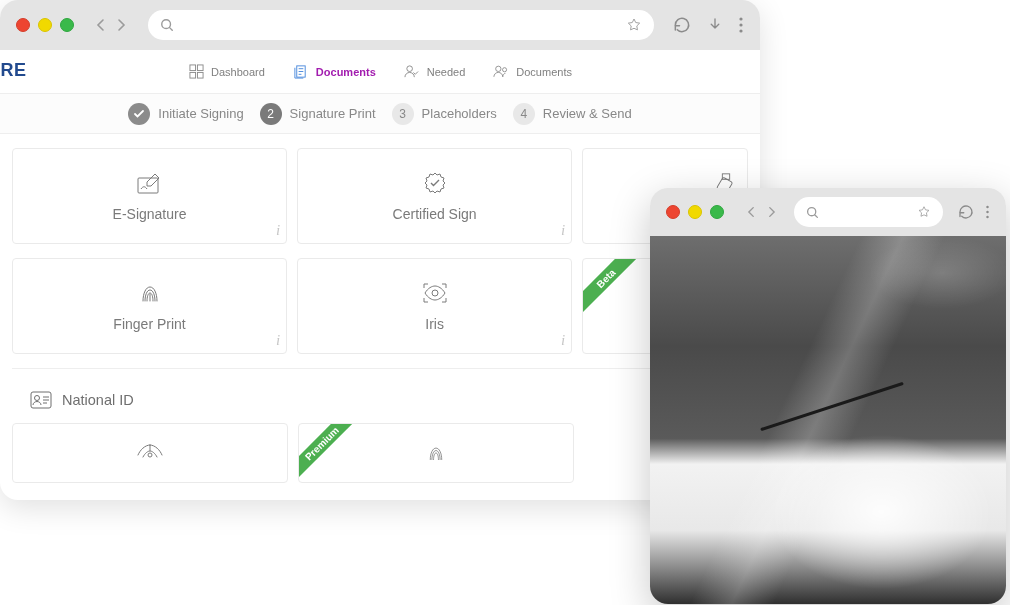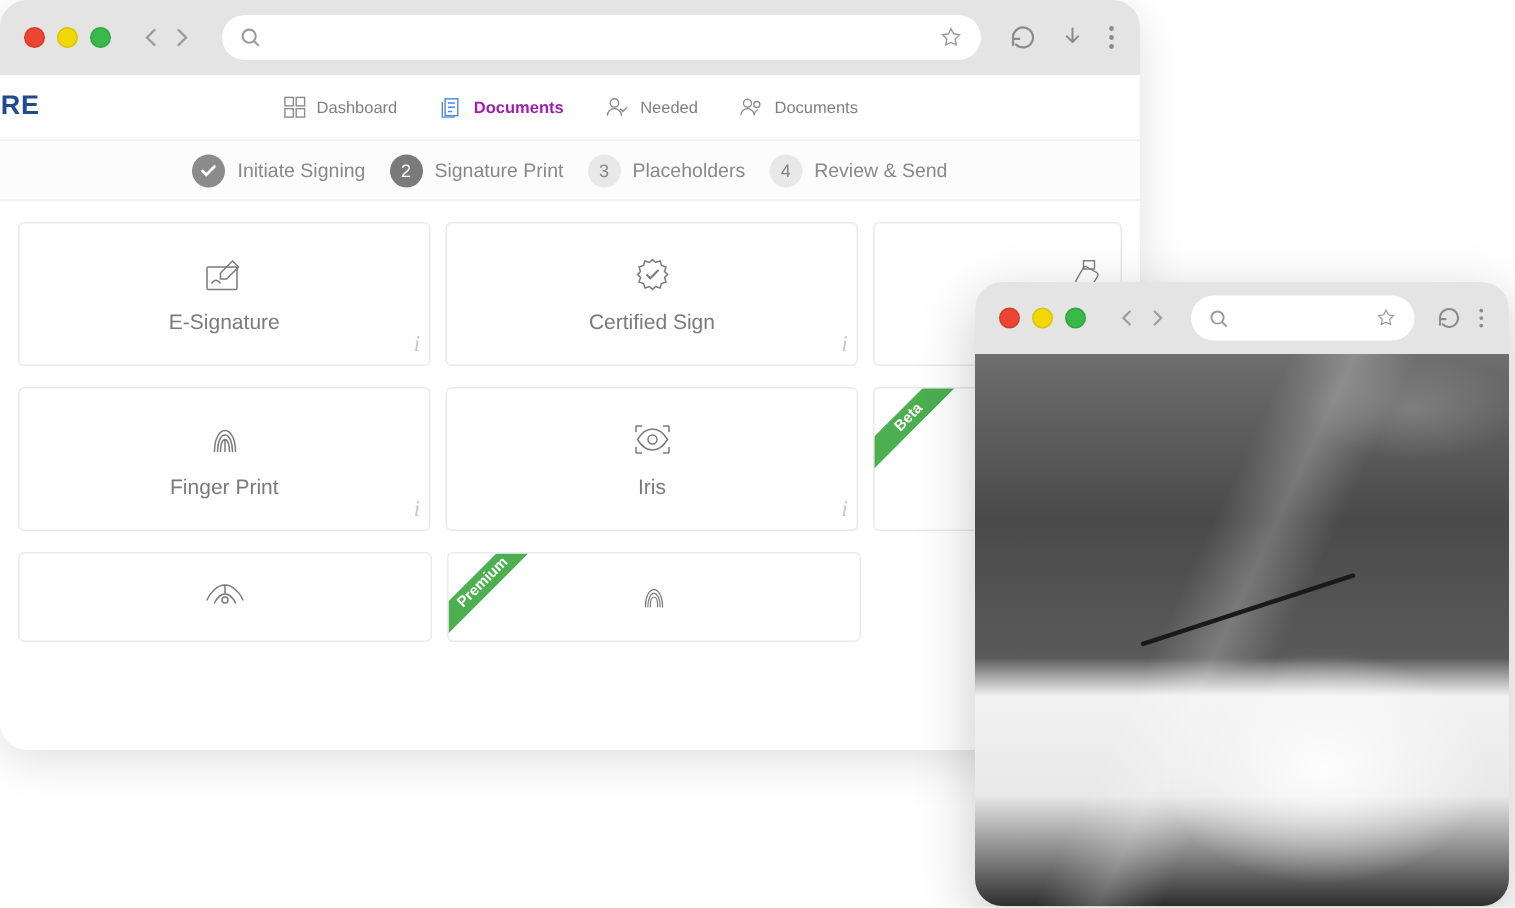--- a/index.html
+++ b/index.html
@@ -320,20 +320,30 @@
         <span class="card-label">Iris</span>
         <span class="card-info">i</span>
       </div>
       <div class="card" style="flex:0.6;">
         <div class="beta-ribbon">
           <span>Beta</span>
         </div>
       </div>
     </div>
 
+    <div class="section-header">
+      <span>
+        <svg width="22" height="18" viewBox="0 0 22 18">
+            <rect x="1" y="1" width="20" height="16" rx="2" stroke="#6f6f6f" fill="none"></rect>
+            <circle cx="7" cy="7" r="2.5" stroke="#6f6f6f" fill="none"></circle>
+            <path d="M3 14c0-2 2-3.5 4-3.5s4 1.5 4 3.5M13 6h6M13 9h6M13 12h4" stroke="#6f6f6f" fill="none"></path>
+          </svg>
+      </span>
+      <span>National ID</span>
+    </div>
 
     <div class="card-row" style="margin-top:4px;">
       <div class="card" style="height:60px; overflow:hidden;">
         <span class="card-icon">
           <svg width="30" height="24" viewBox="0 0 30 24">
               <path d="M15 4c-5 0-10 5-12 10M15 4c5 0 10 5 12 10M15 4v6M8 16c2-4 5-6 7-6s5 2 7 6" stroke="#7a7a7a" fill="none" stroke-linecap="round"></path>
               <circle cx="15" cy="14" r="2" stroke="#7a7a7a" fill="none"></circle>
             </svg>
         </span>
       </div>

